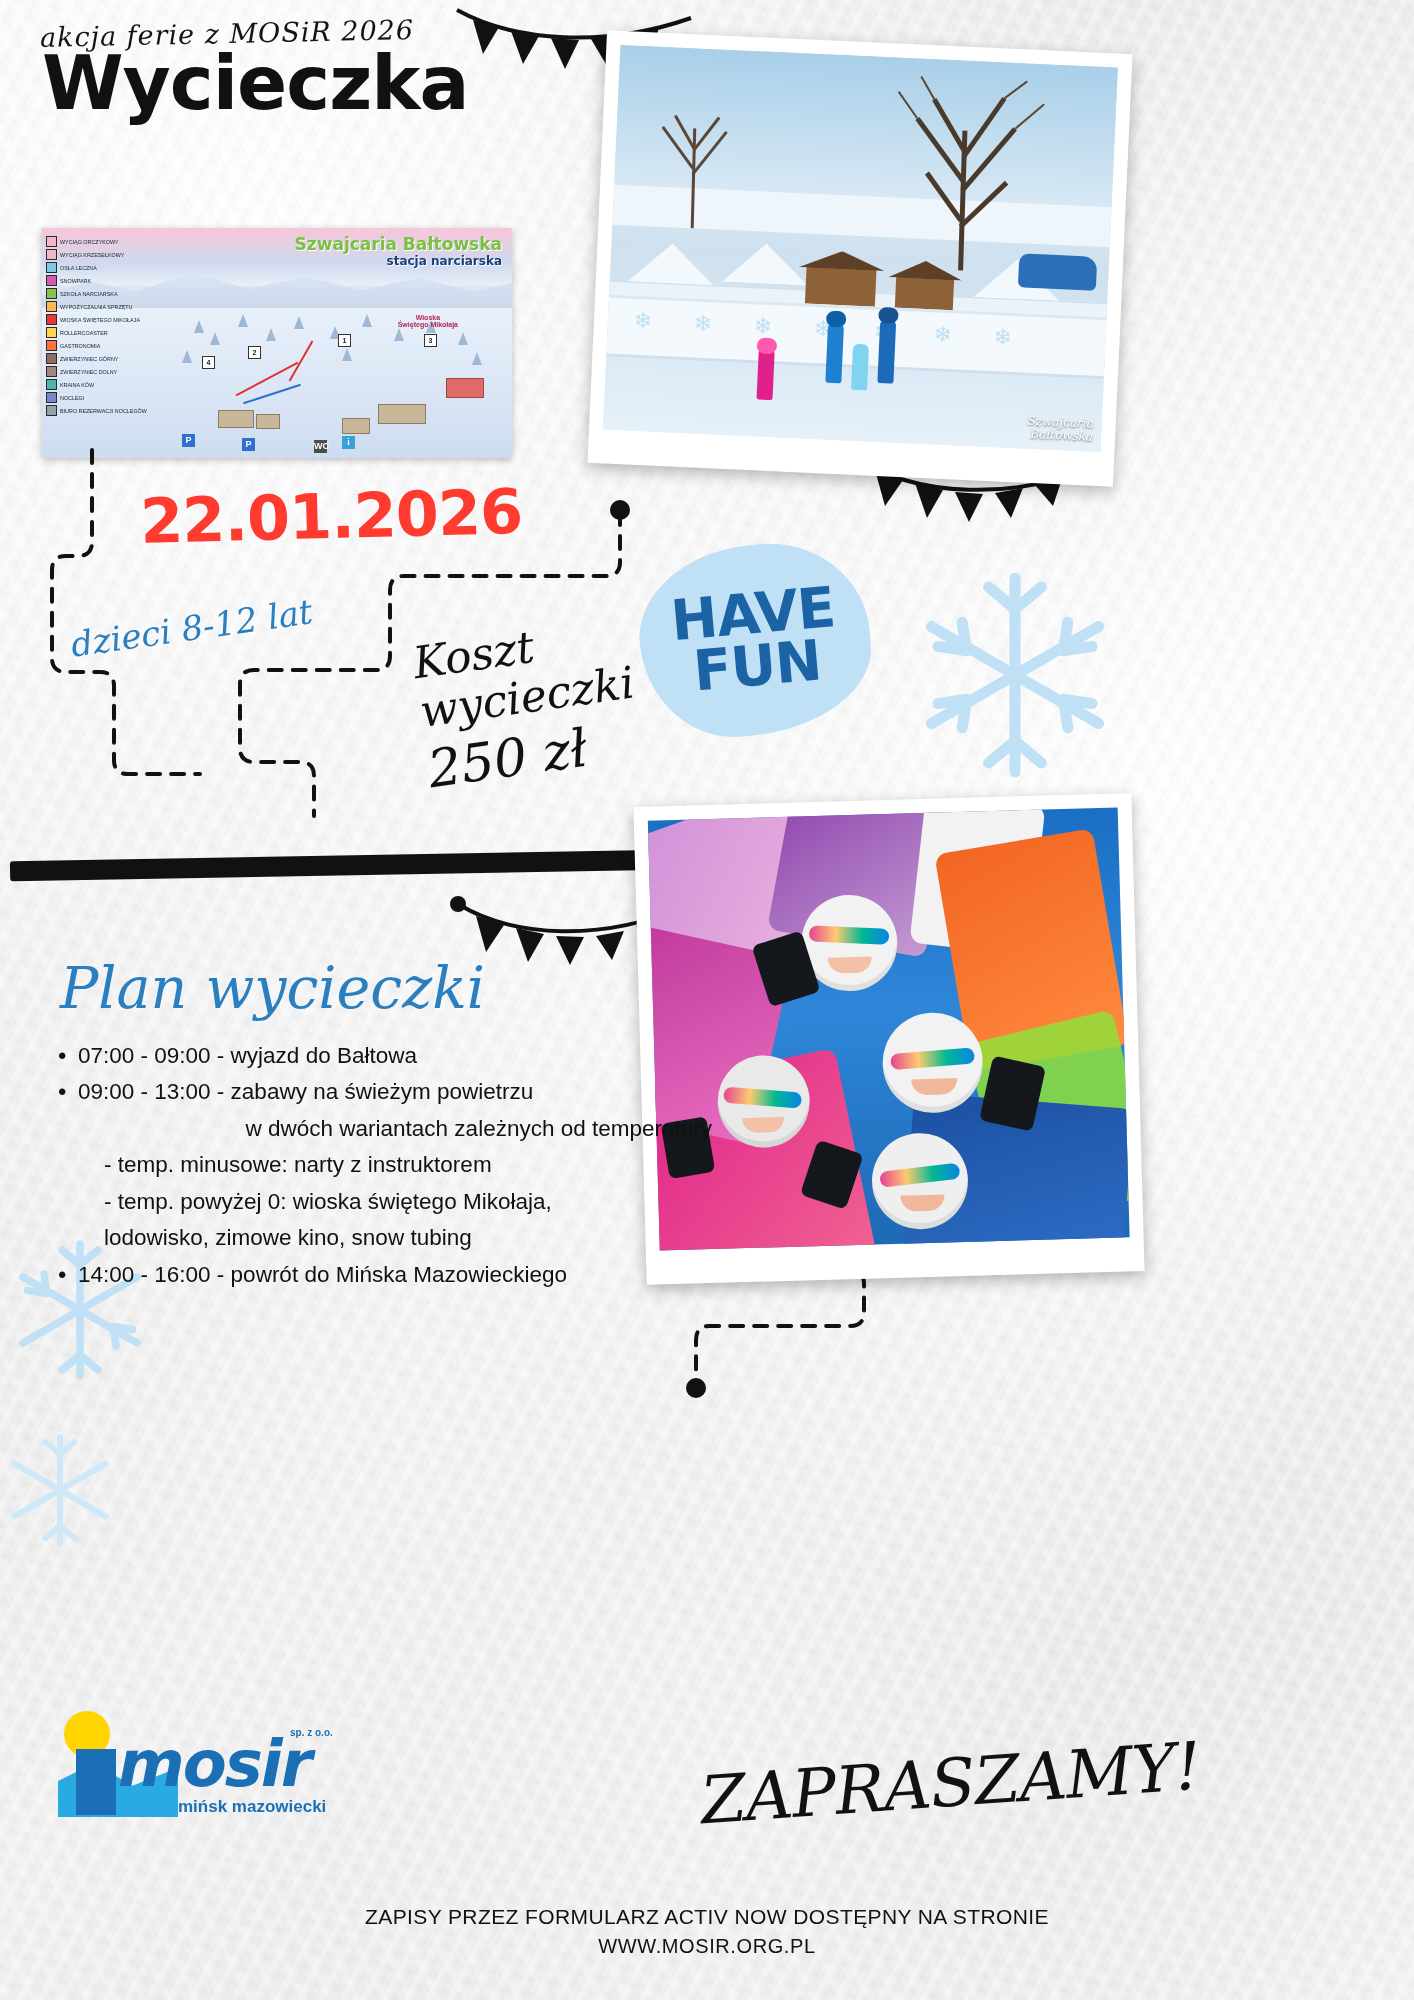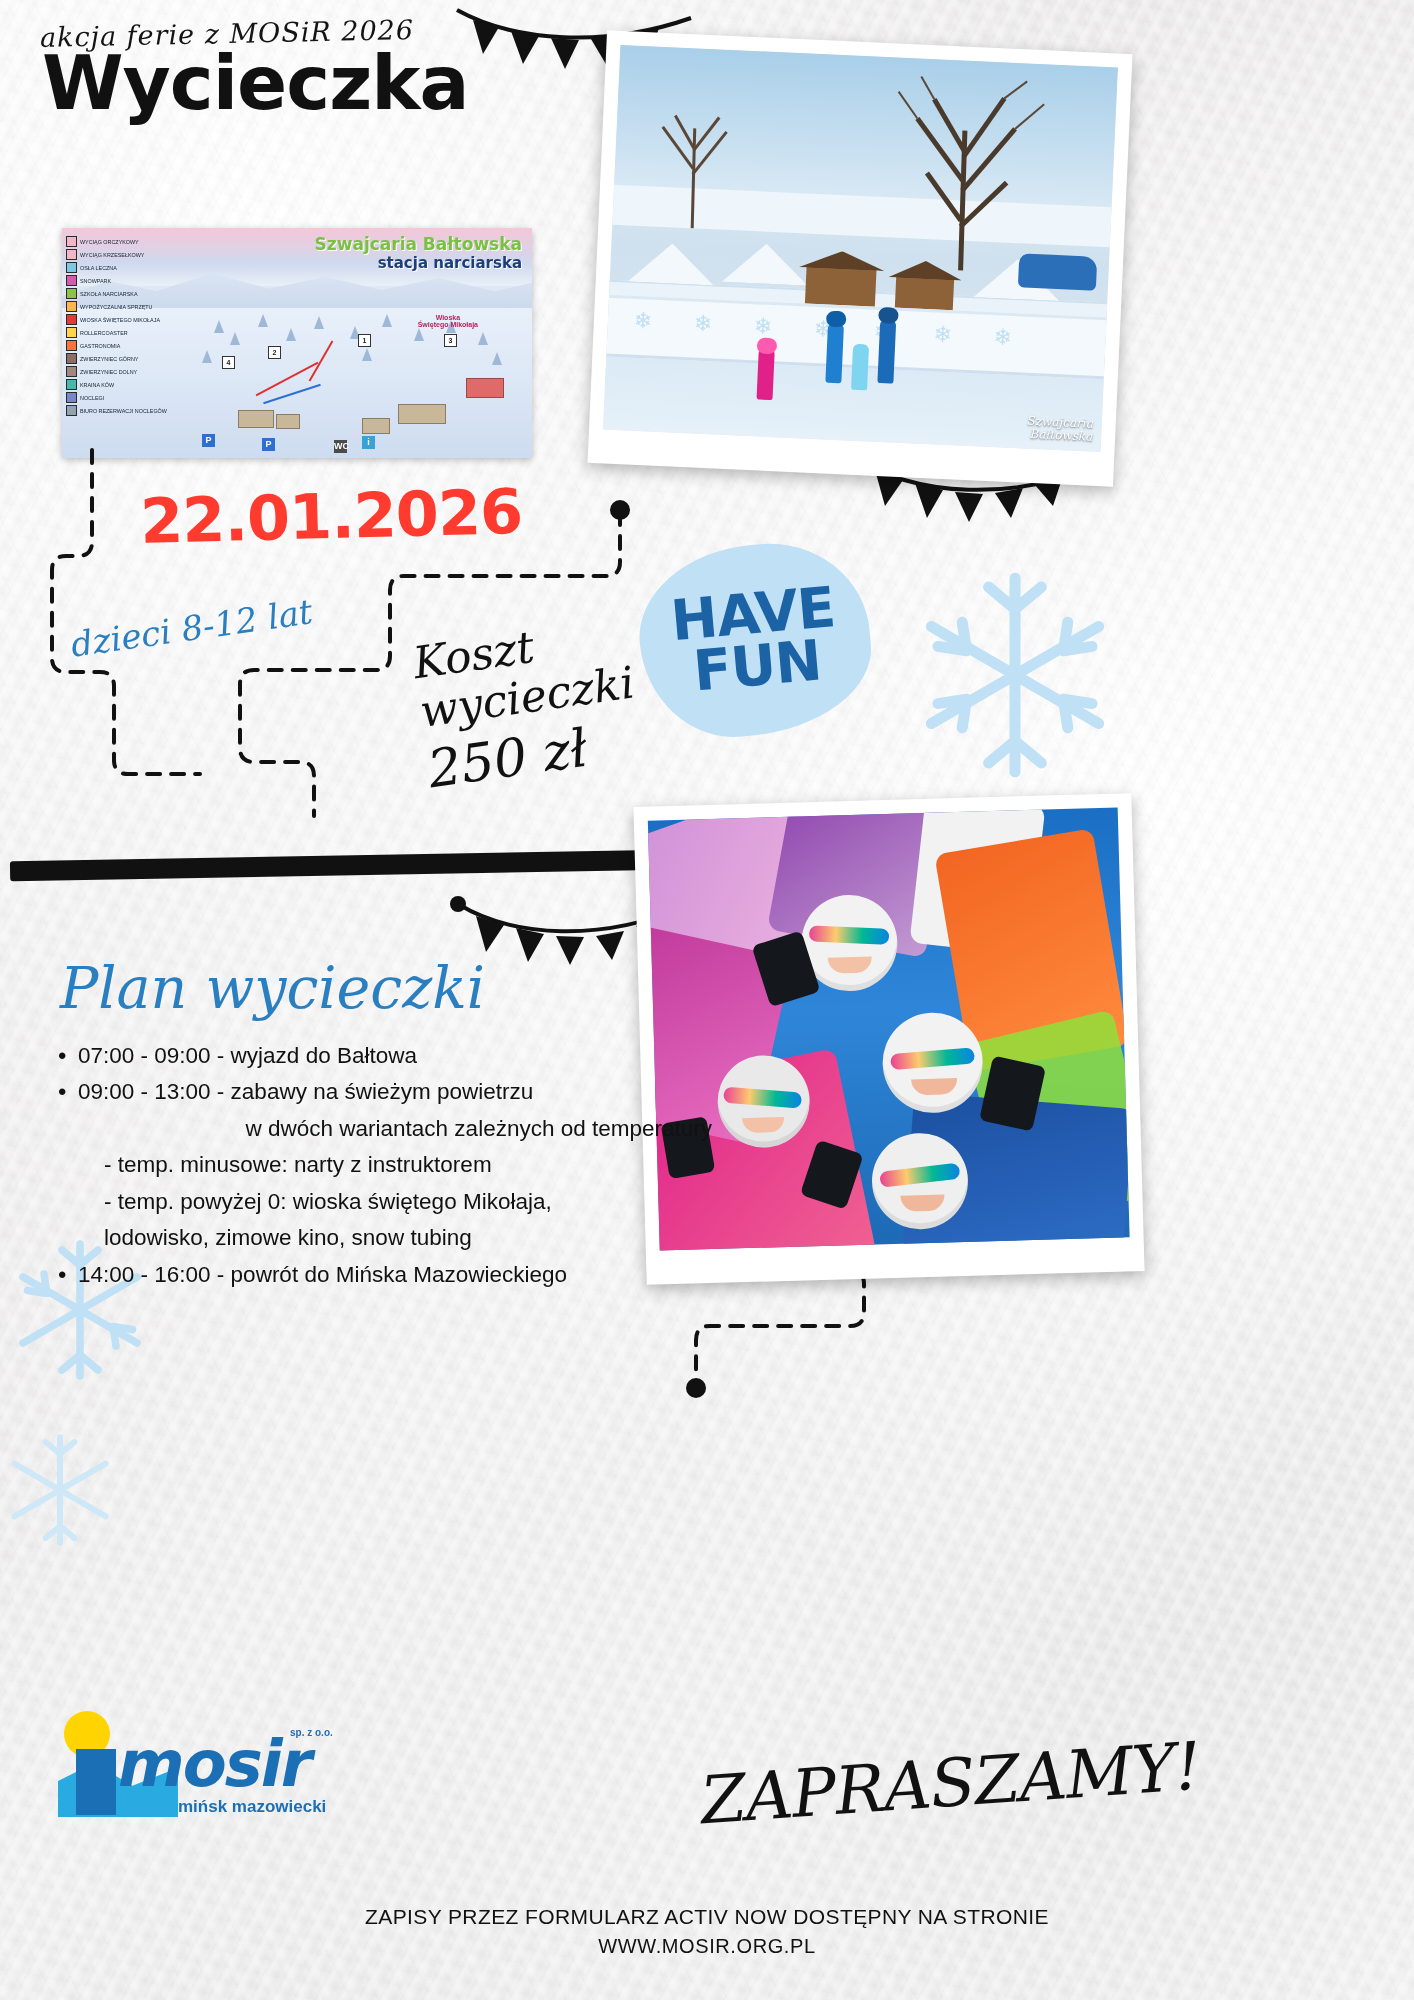--- a/index.html
+++ b/index.html
@@ -36,35 +36,34 @@
     letter-spacing:-1px;
   }
   #title .l2{display:block;}
 
   
   #map-photo{
     left:42px;top:228px;width:470px;height:230px;
     box-shadow:0 2px 7px rgba(0,0,0,.25);
     background:linear-gradient(180deg,#cfe0f2 0%,#e7eef8 45%,#dce7f4 100%);
     overflow:hidden;
-    margin-left:20px;
   }
   #map-photo .sky{position:absolute;left:0;top:0;right:0;height:58px;
     background:linear-gradient(180deg,#f6c6d8 0%,#cfd9ee 60%,#e9f0f8 100%);}
   #map-photo .ridge{position:absolute;left:0;top:32px;width:100%;height:60px;
     background:linear-gradient(180deg,#dfe9f6,#c7d6ea);
     clip-path:polygon(0 60%,10% 35%,20% 52%,32% 22%,44% 48%,56% 28%,68% 50%,80% 30%,92% 52%,100% 38%,100% 100%,0 100%);}
   #map-photo .snowfield{position:absolute;left:0;bottom:0;width:100%;height:150px;
     background:linear-gradient(180deg,#e8f0fa 0%,#dbe6f5 55%,#cddcf0 100%);}
   #map-photo .maptitle{
     position:absolute;right:10px;top:6px;text-align:right;
     font-family:"DejaVu Sans",sans-serif;font-weight:bold;font-size:17px;
     color:#7ac143;text-shadow:1px 1px 0 #fff;
   }
-  #map-photo .maptitle small{display:block;font-size:15px;color:#1c3f7a;font-weight:bold;}
+  #map-photo .maptitle small{display:block;font-size:12px;color:#1c3f7a;font-weight:bold;}
   #map-photo .legend{position:absolute;left:4px;top:8px;width:118px;}
   #map-photo .legend .row{display:flex;align-items:center;gap:3px;margin-bottom:2px;}
   #map-photo .legend .sw{width:9px;height:9px;border:1px solid #2a2a2a;flex:0 0 auto;}
   #map-photo .legend .lb{font-size:5.4px;color:#123;font-family:"Liberation Sans",sans-serif;white-space:nowrap;}
   #map-photo .tree{position:absolute;width:0;height:0;border-left:5px solid transparent;border-right:5px solid transparent;border-bottom:13px solid #9fb8d6;}
   #map-photo .slopeline{position:absolute;height:2px;background:#e03030;}
   #map-photo .slopeline.b{background:#2f6fd0;}
   #map-photo .numbox{position:absolute;width:11px;height:11px;background:#fff;border:1px solid #333;
     font-size:7px;line-height:11px;text-align:center;color:#222;font-weight:bold;}
   #map-photo .bldg{position:absolute;background:#c9b79a;border:1px solid #8d7c63;}

